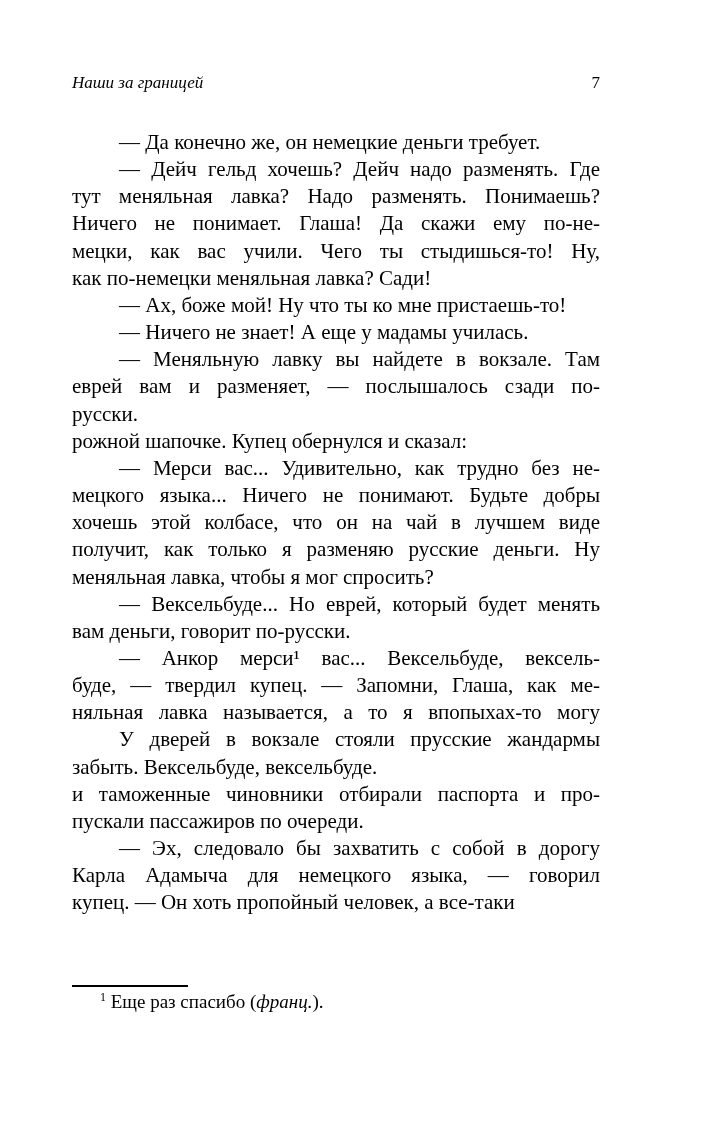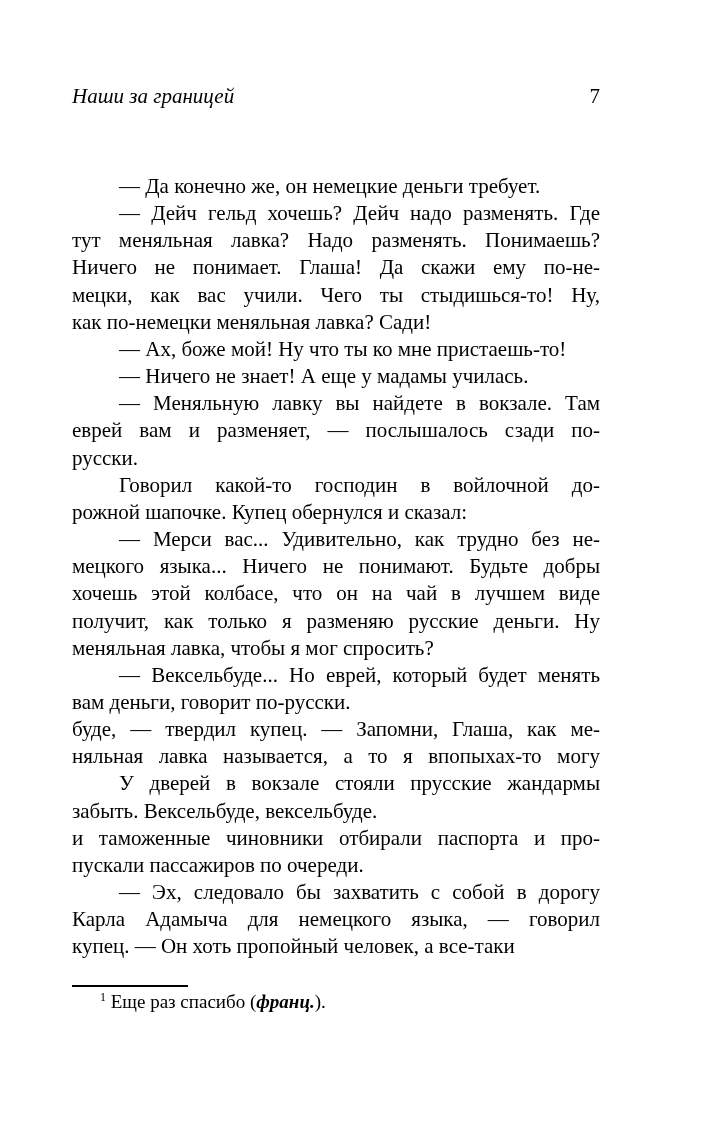--- a/index.html
+++ b/index.html
@@ -8,39 +8,38 @@
     width: 709px;
     height: 1122px;
     background: #ffffff;
     color: #000000;
     font-family: "Liberation Serif", "DejaVu Serif", serif;
     overflow: hidden;
   }
   .running-head {
     position: absolute;
     left: 72px;
-    top: 84px;
+    top: 70px;
     width: 528px;
     display: flex;
     justify-content: space-between;
     align-items: baseline;
-    font-size: 21px;
+    font-size: 17px;
     line-height: 25px;
     text-align: center;
   }
   .head-title { font-style: italic; }
   .head-page { font-style: normal; }
   .body-text {
     position: absolute;
     left: 72px;
     top: 129px;
     width: 528px;
     font-size: 21px;
     line-height: 27.15px;
-    margin-top: 44px;
   }
   .line {
     text-align: justify;
     text-align-last: justify;
     white-space: normal;
   }
   .line.last { text-align-last: left; }
   .line.first { text-indent: 47px; }
   .footnote-rule {
     position: absolute;
@@ -53,21 +52,21 @@
   .footnote {
     position: absolute;
     left: 72px;
     top: 990px;
     width: 528px;
     margin: 0;
     font-size: 19px;
     line-height: 24px;
     text-indent: 28px;
   }
-  .footnote i { font-style: italic; font-weight: bold; }
+  .footnote i { font-style: italic; }
   .footnote sup { font-size: 12px; line-height: 0; }
 </style>
 </head>
 <body>
 
 <div class="page">
 
   <header class="running-head">
     <span class="head-title">Наши за границей</span>
     <span class="head-page">7</span>
@@ -78,29 +77,29 @@
       <div class="line first">— Дейч гельд хочешь? Дейч надо разменять. Где</div>
       <div class="line">тут меняльная лавка? Надо разменять. Понимаешь?</div>
       <div class="line">Ничего не понимает. Глаша! Да скажи ему по-не-</div>
       <div class="line">мецки, как вас учили. Чего ты стыдишься-то! Ну,</div>
       <div class="line last">как по-немецки меняльная лавка? Сади!</div>
       <div class="line first last">— Ах, боже мой! Ну что ты ко мне пристаешь-то!</div>
       <div class="line first last">— Ничего не знает! А еще у мадамы училась.</div>
       <div class="line first">— Меняльную лавку вы найдете в вокзале. Там</div>
       <div class="line">еврей вам и разменяет, — послышалось сзади по-</div>
       <div class="line last">русски.</div>
-      <div class="line first">Говорил какой-то господин в войлочной до-</div>
       <div class="line last">рожной шапочке. Купец обернулся и сказал:</div>
       <div class="line first">— Мерси вас... Удивительно, как трудно без не-</div>
       <div class="line">мецкого языка... Ничего не понимают. Будьте добры</div>
       <div class="line">хочешь этой колбасе, что он на чай в лучшем виде</div>
       <div class="line">получит, как только я разменяю русские деньги. Ну</div>
       <div class="line last">меняльная лавка, чтобы я мог спросить?</div>
       <div class="line first">— Вексельбуде... Но еврей, который будет менять</div>
       <div class="line last">вам деньги, говорит по-русски.</div>
+      <div class="line first">— Анкор мерси¹ вас... Вексельбуде, вексель-</div>
       <div class="line">буде, — твердил купец. — Запомни, Глаша, как ме-</div>
       <div class="line">няльная лавка называется, а то я впопыхах-то могу</div>
       <div class="line first">У дверей в вокзале стояли прусские жандармы</div>
       <div class="line last">забыть. Вексельбуде, вексельбуде.</div>
       <div class="line">и таможенные чиновники отбирали паспорта и про-</div>
       <div class="line last">пускали пассажиров по очереди.</div>
       <div class="line first">— Эх, следовало бы захватить с собой в дорогу</div>
       <div class="line">Карла Адамыча для немецкого языка, — говорил</div>
       <div class="line last">купец. — Он хоть пропойный человек, а все-таки</div>
     </main>

